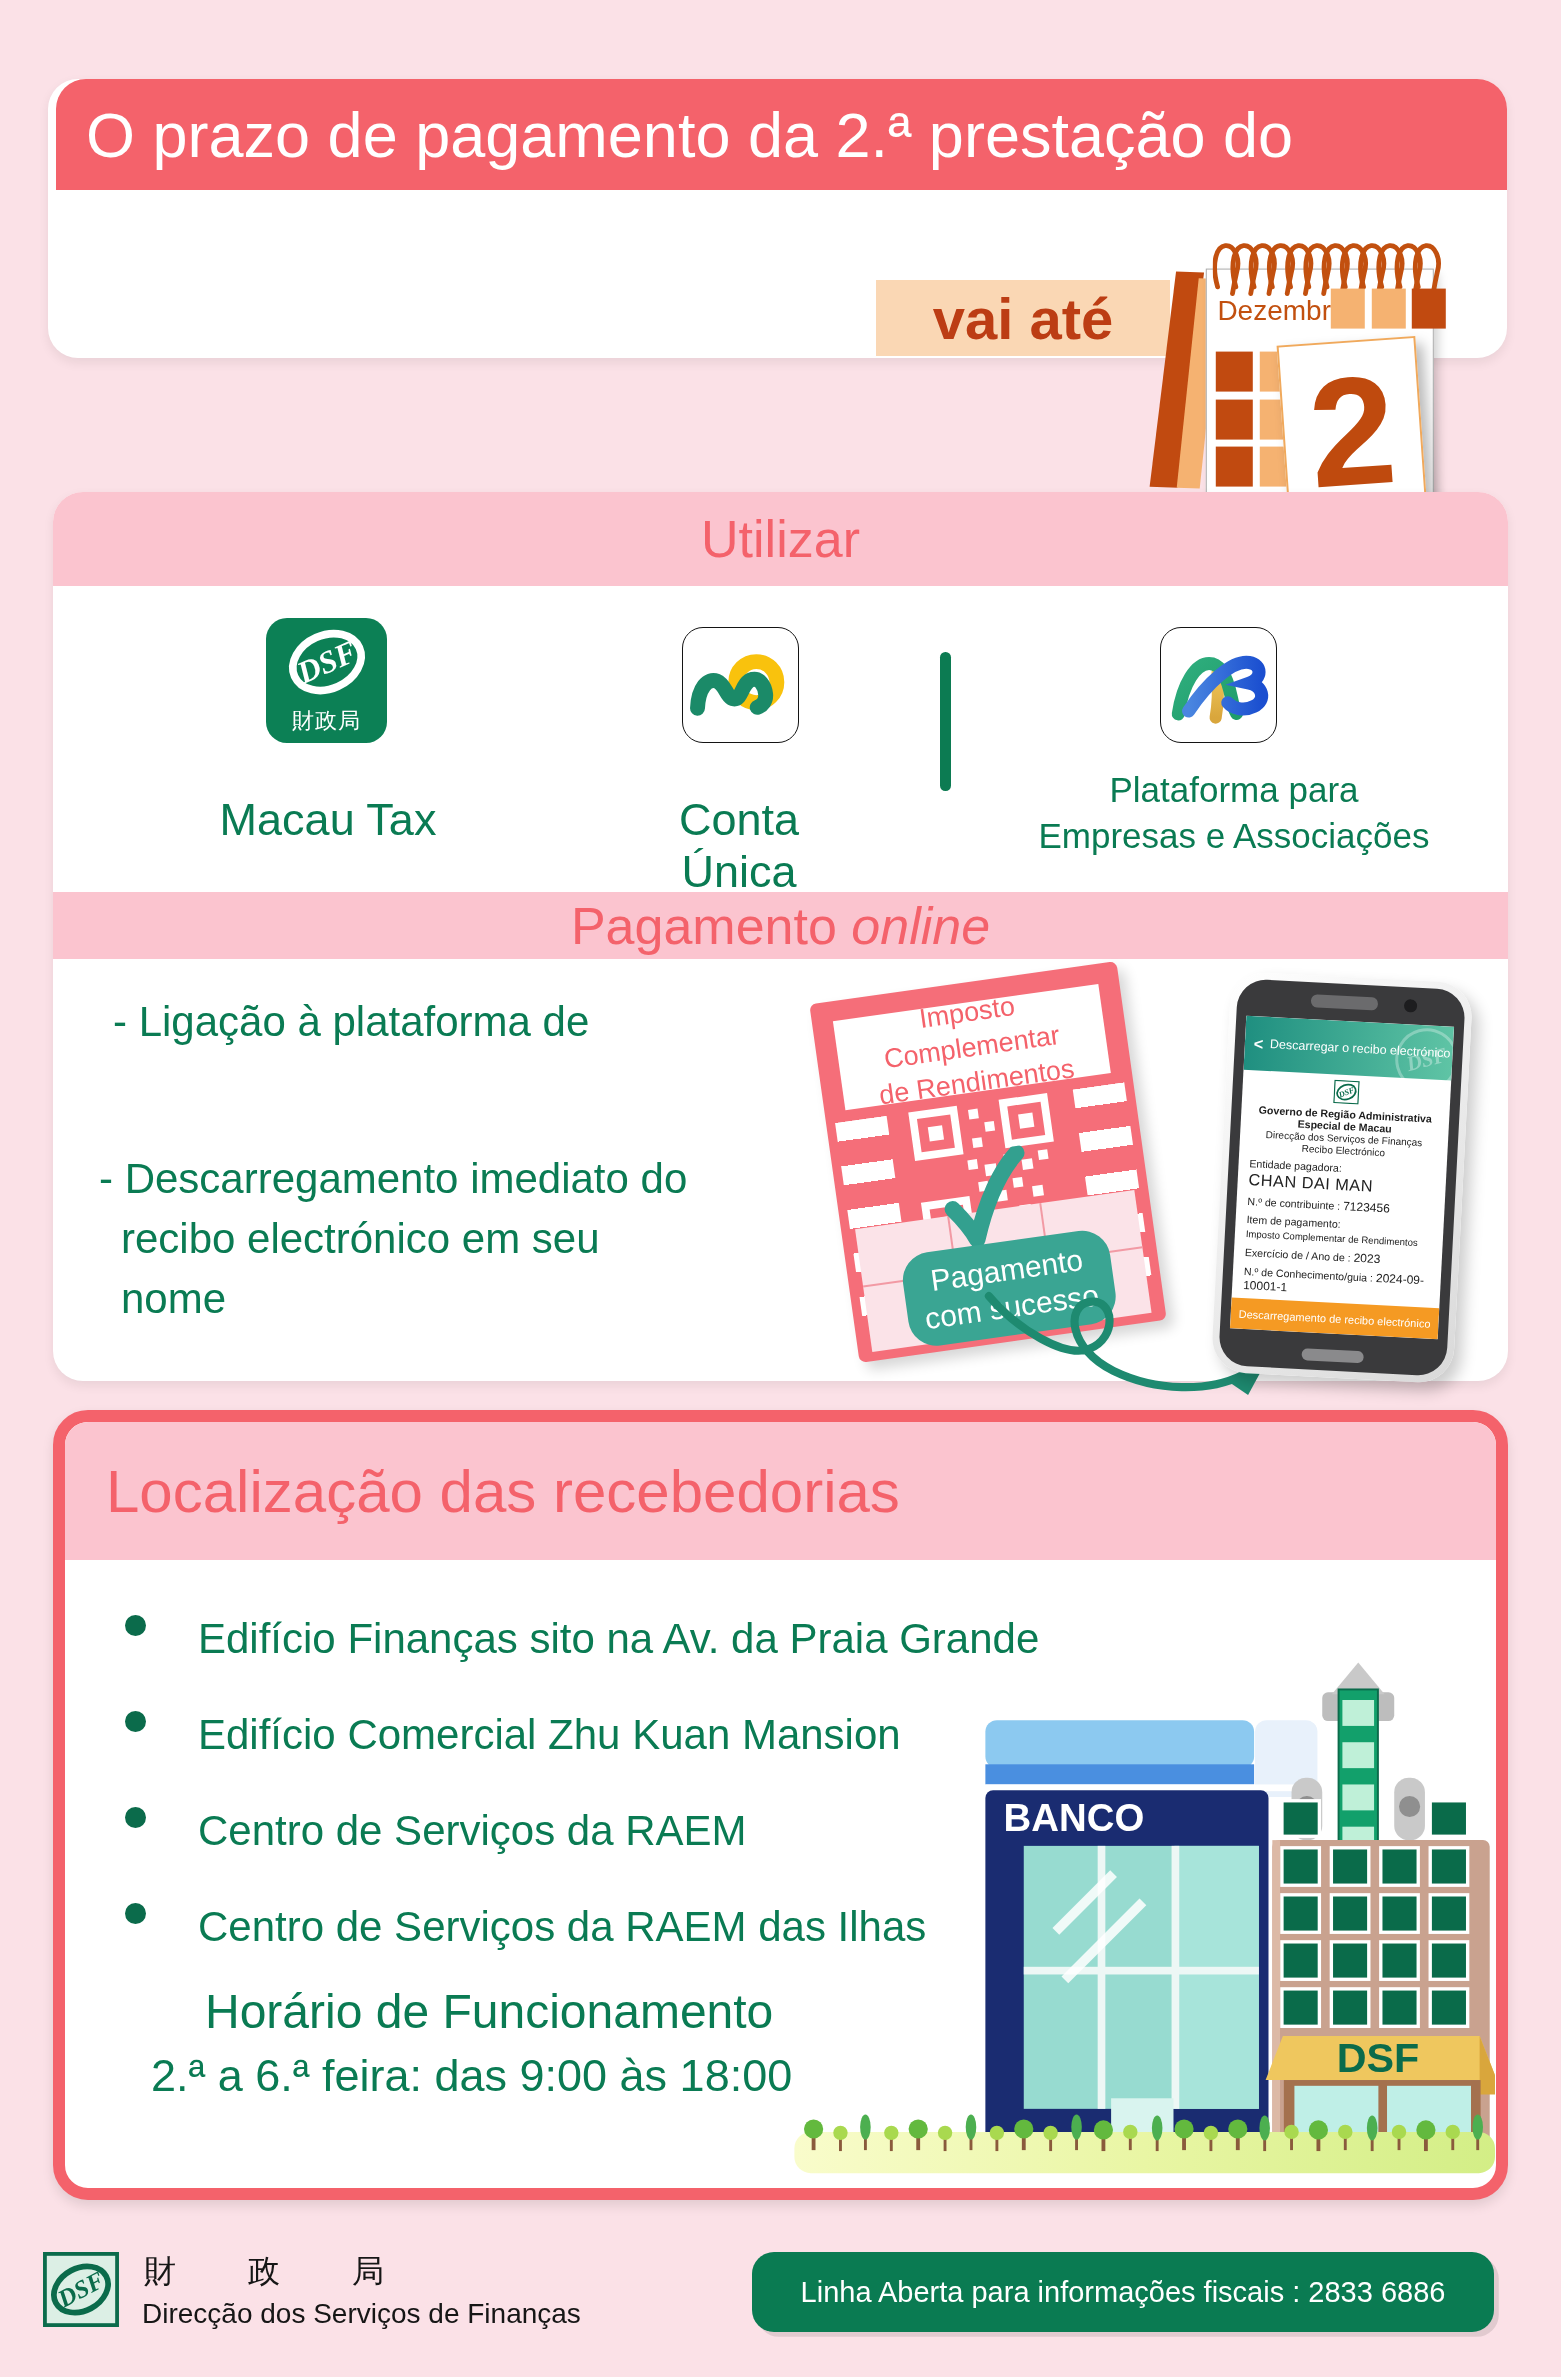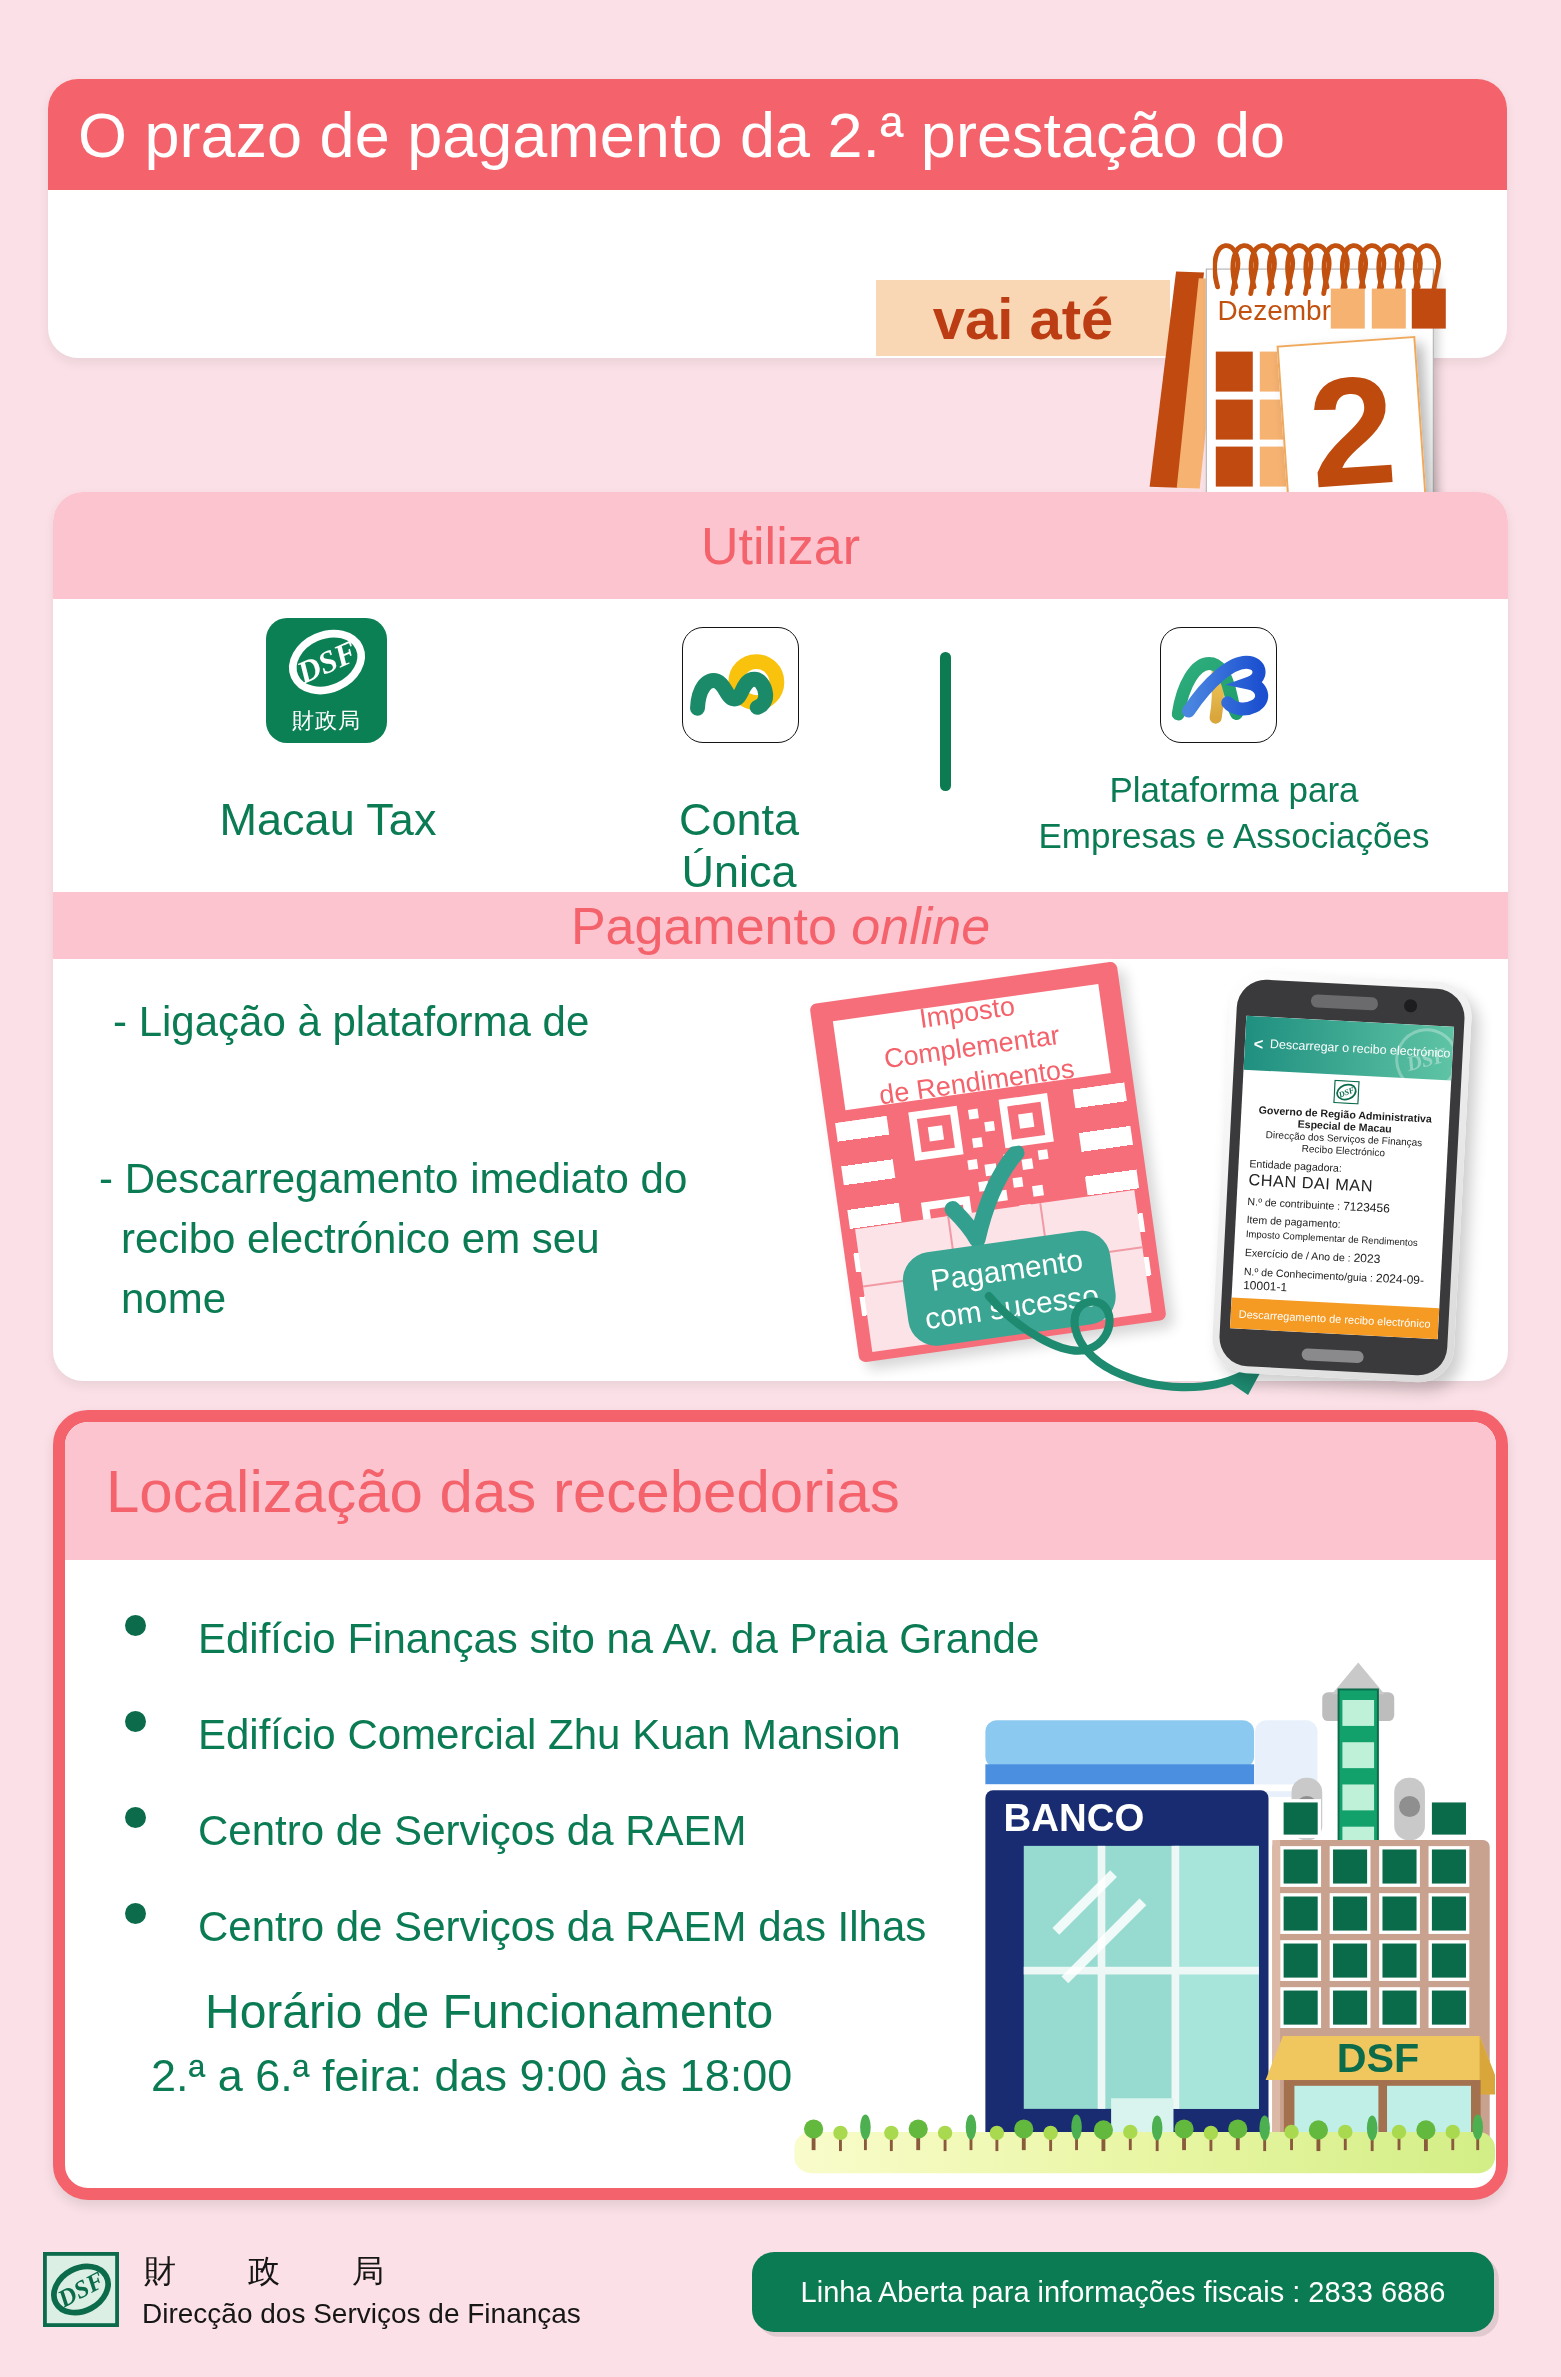--- a/index.html
+++ b/index.html
@@ -3,21 +3,21 @@
 <meta charset="utf-8">
 <style>
   html,body{margin:0;padding:0;background:#FBE1E7;}
   #canvas{position:relative;width:1561px;height:2377px;background:#FBE1E7;overflow:hidden;
           font-family:"Liberation Sans","DejaVu Sans",sans-serif;}
   .abs{position:absolute;}
 
   
   .card1{left:48px;top:79px;width:1459px;height:279px;background:#fff;border-radius:30px;
          box-shadow:0 4.8px 10.6px rgba(0,0,0,.07);}
-  .card1-header{position:absolute;left:0;top:0;right:0;height:111px;background:#F4626B;
+  .card1-header{position:absolute;left:8px;top:0;right:0;height:111px;background:#F4626B;
                 border-radius:30px 30px 0 0;display:flex;align-items:center;padding-left:30px;
                 color:#fff;font-size:63px;box-sizing:border-box;}
   .card1-body{position:absolute;left:30px;top:122px;color:#F4696F;font-size:63px;line-height:83px;}
   .vai-ate{left:876px;top:280px;width:294px;height:76px;background:#FAD7B4;color:#BC3D14;
            font-weight:bold;font-size:58px;display:flex;align-items:center;justify-content:center;}
 
   
   .calendar{left:1172px;top:257px;width:262px;height:240px;transform:rotate(2deg);}
   .cal-back1{position:absolute;left:-8.6px;top:19px;width:28px;height:216px;background:#C14A10;transform:skewX(-5deg);}
   .cal-back2{position:absolute;left:16.3px;top:25px;width:23px;height:210px;background:#F5B271;transform:skewX(-4deg);}
@@ -33,21 +33,21 @@
   .cal-day{position:absolute;left:76px;top:71px;width:135px;height:179px;background:#fff;
            border:2.4px solid #F0A95C;box-shadow:6.7px 7.7px 12.5px rgba(0,0,0,.28);transform:rotate(-4deg);
            display:flex;align-items:center;justify-content:center;color:#BF4A0E;
            font-size:154px;font-weight:bold;}
 
   
   .card2{left:53px;top:492px;width:1455px;height:889px;background:#fff;border-radius:30px;
          box-shadow:0 4.8px 10.6px rgba(0,0,0,.07);}
   .band{position:absolute;left:0;right:0;background:#FBC4CF;display:flex;align-items:center;
         justify-content:center;color:#F4626B;font-size:52px;}
-  .band1{top:0;height:107px;border-radius:30px 30px 0 0;}
+  .band1{top:0;height:94px;border-radius:30px 30px 0 0;}
   .band2{top:400px;height:67px;}
   .app-icon{position:absolute;border-radius:21px;}
   .dsf-app{left:213px;top:126px;width:121px;height:125px;background:#0C8055;
            display:flex;flex-direction:column;align-items:center;justify-content:flex-start;}
   .dsf-app .cap{color:#fff;font-size:22px;margin-top:-2.9px;letter-spacing:1px;}
   .wbox{background:#fff;border:1.9px solid #141414;}
   .mo-app{left:629px;top:135px;width:117px;height:116px;box-sizing:border-box;}
   .mb-app{left:1107px;top:135px;width:117px;height:116px;box-sizing:border-box;}
   .vdivider{left:887px;top:160px;width:10.6px;height:139px;background:#0C7B52;border-radius:5.3px;position:absolute;}
   .icon-label{position:absolute;color:#0A7B53;font-size:45px;text-align:center;}

